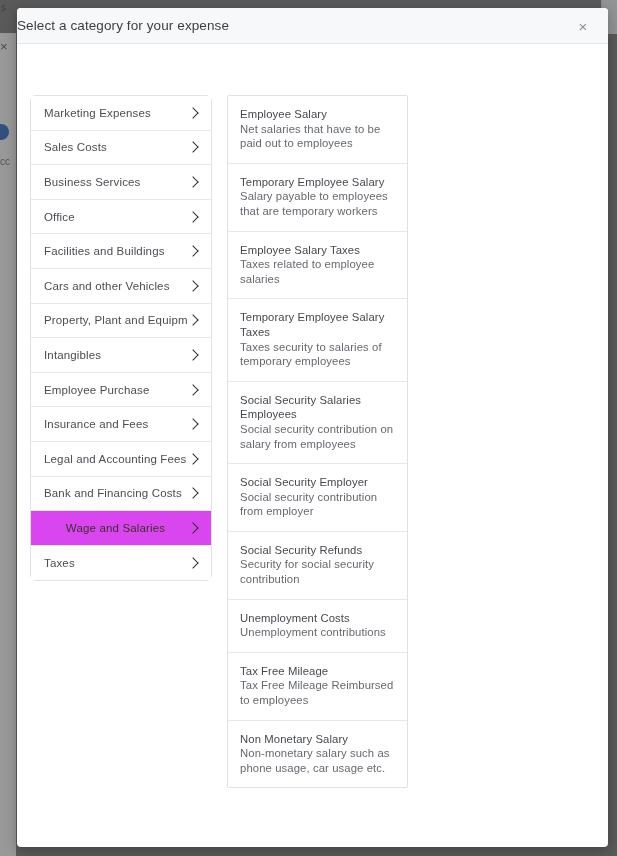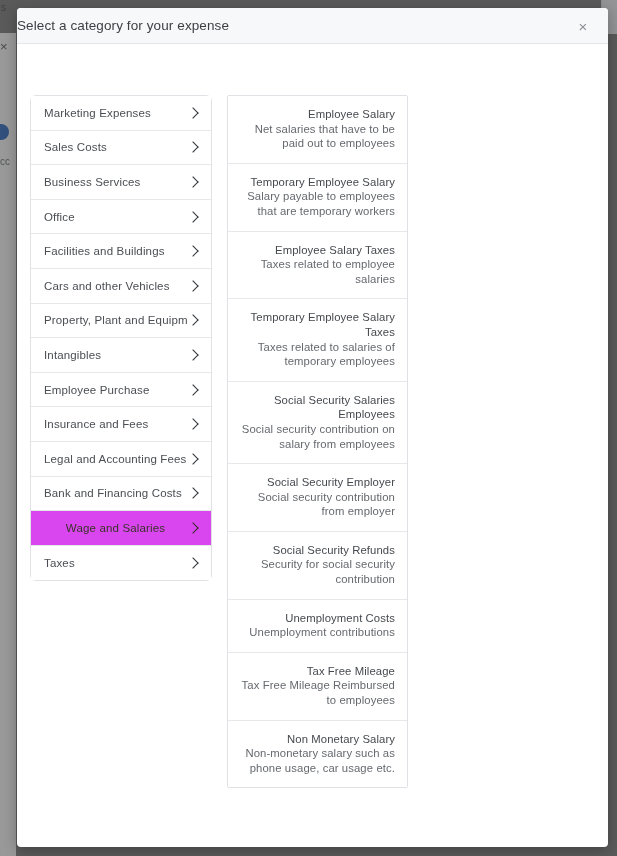--- a/index.html
+++ b/index.html
@@ -171,21 +171,20 @@
     width: 181px;
     background: #ffffff;
     border: 1px solid #dfe1e4;
     border-radius: 2px;
   }
   .sub-row {
     padding: 11px 12px 12px 12px;
     border-bottom: 1px solid #e6e8ea;
     cursor: pointer;
     background: #ffffff;
-    text-align: right;
   }
   .sub-row:last-child { border-bottom: 0; }
   .sub-title {
     font-size: 11.3px;
     color: #45494e;
     line-height: 14.6px;
     letter-spacing: .1px;
   }
   .sub-desc {
     font-size: 11.3px;
@@ -285,21 +284,21 @@
         <div class="sub-row">
           <div class="sub-title">Temporary Employee Salary</div>
           <div class="sub-desc">Salary payable to employees that are temporary workers</div>
         </div>
         <div class="sub-row">
           <div class="sub-title">Employee Salary Taxes</div>
           <div class="sub-desc">Taxes related to employee salaries</div>
         </div>
         <div class="sub-row">
           <div class="sub-title">Temporary Employee Salary Taxes</div>
-          <div class="sub-desc">Taxes related to salaries of temporary employees</div>
+          <div class="sub-desc">Taxes security to salaries of temporary employees</div>
         </div>
         <div class="sub-row">
           <div class="sub-title">Social Security Salaries Employees</div>
           <div class="sub-desc">Social security contribution on salary from employees</div>
         </div>
         <div class="sub-row">
           <div class="sub-title">Social Security Employer</div>
           <div class="sub-desc">Social security contribution from employer</div>
         </div>
         <div class="sub-row">

